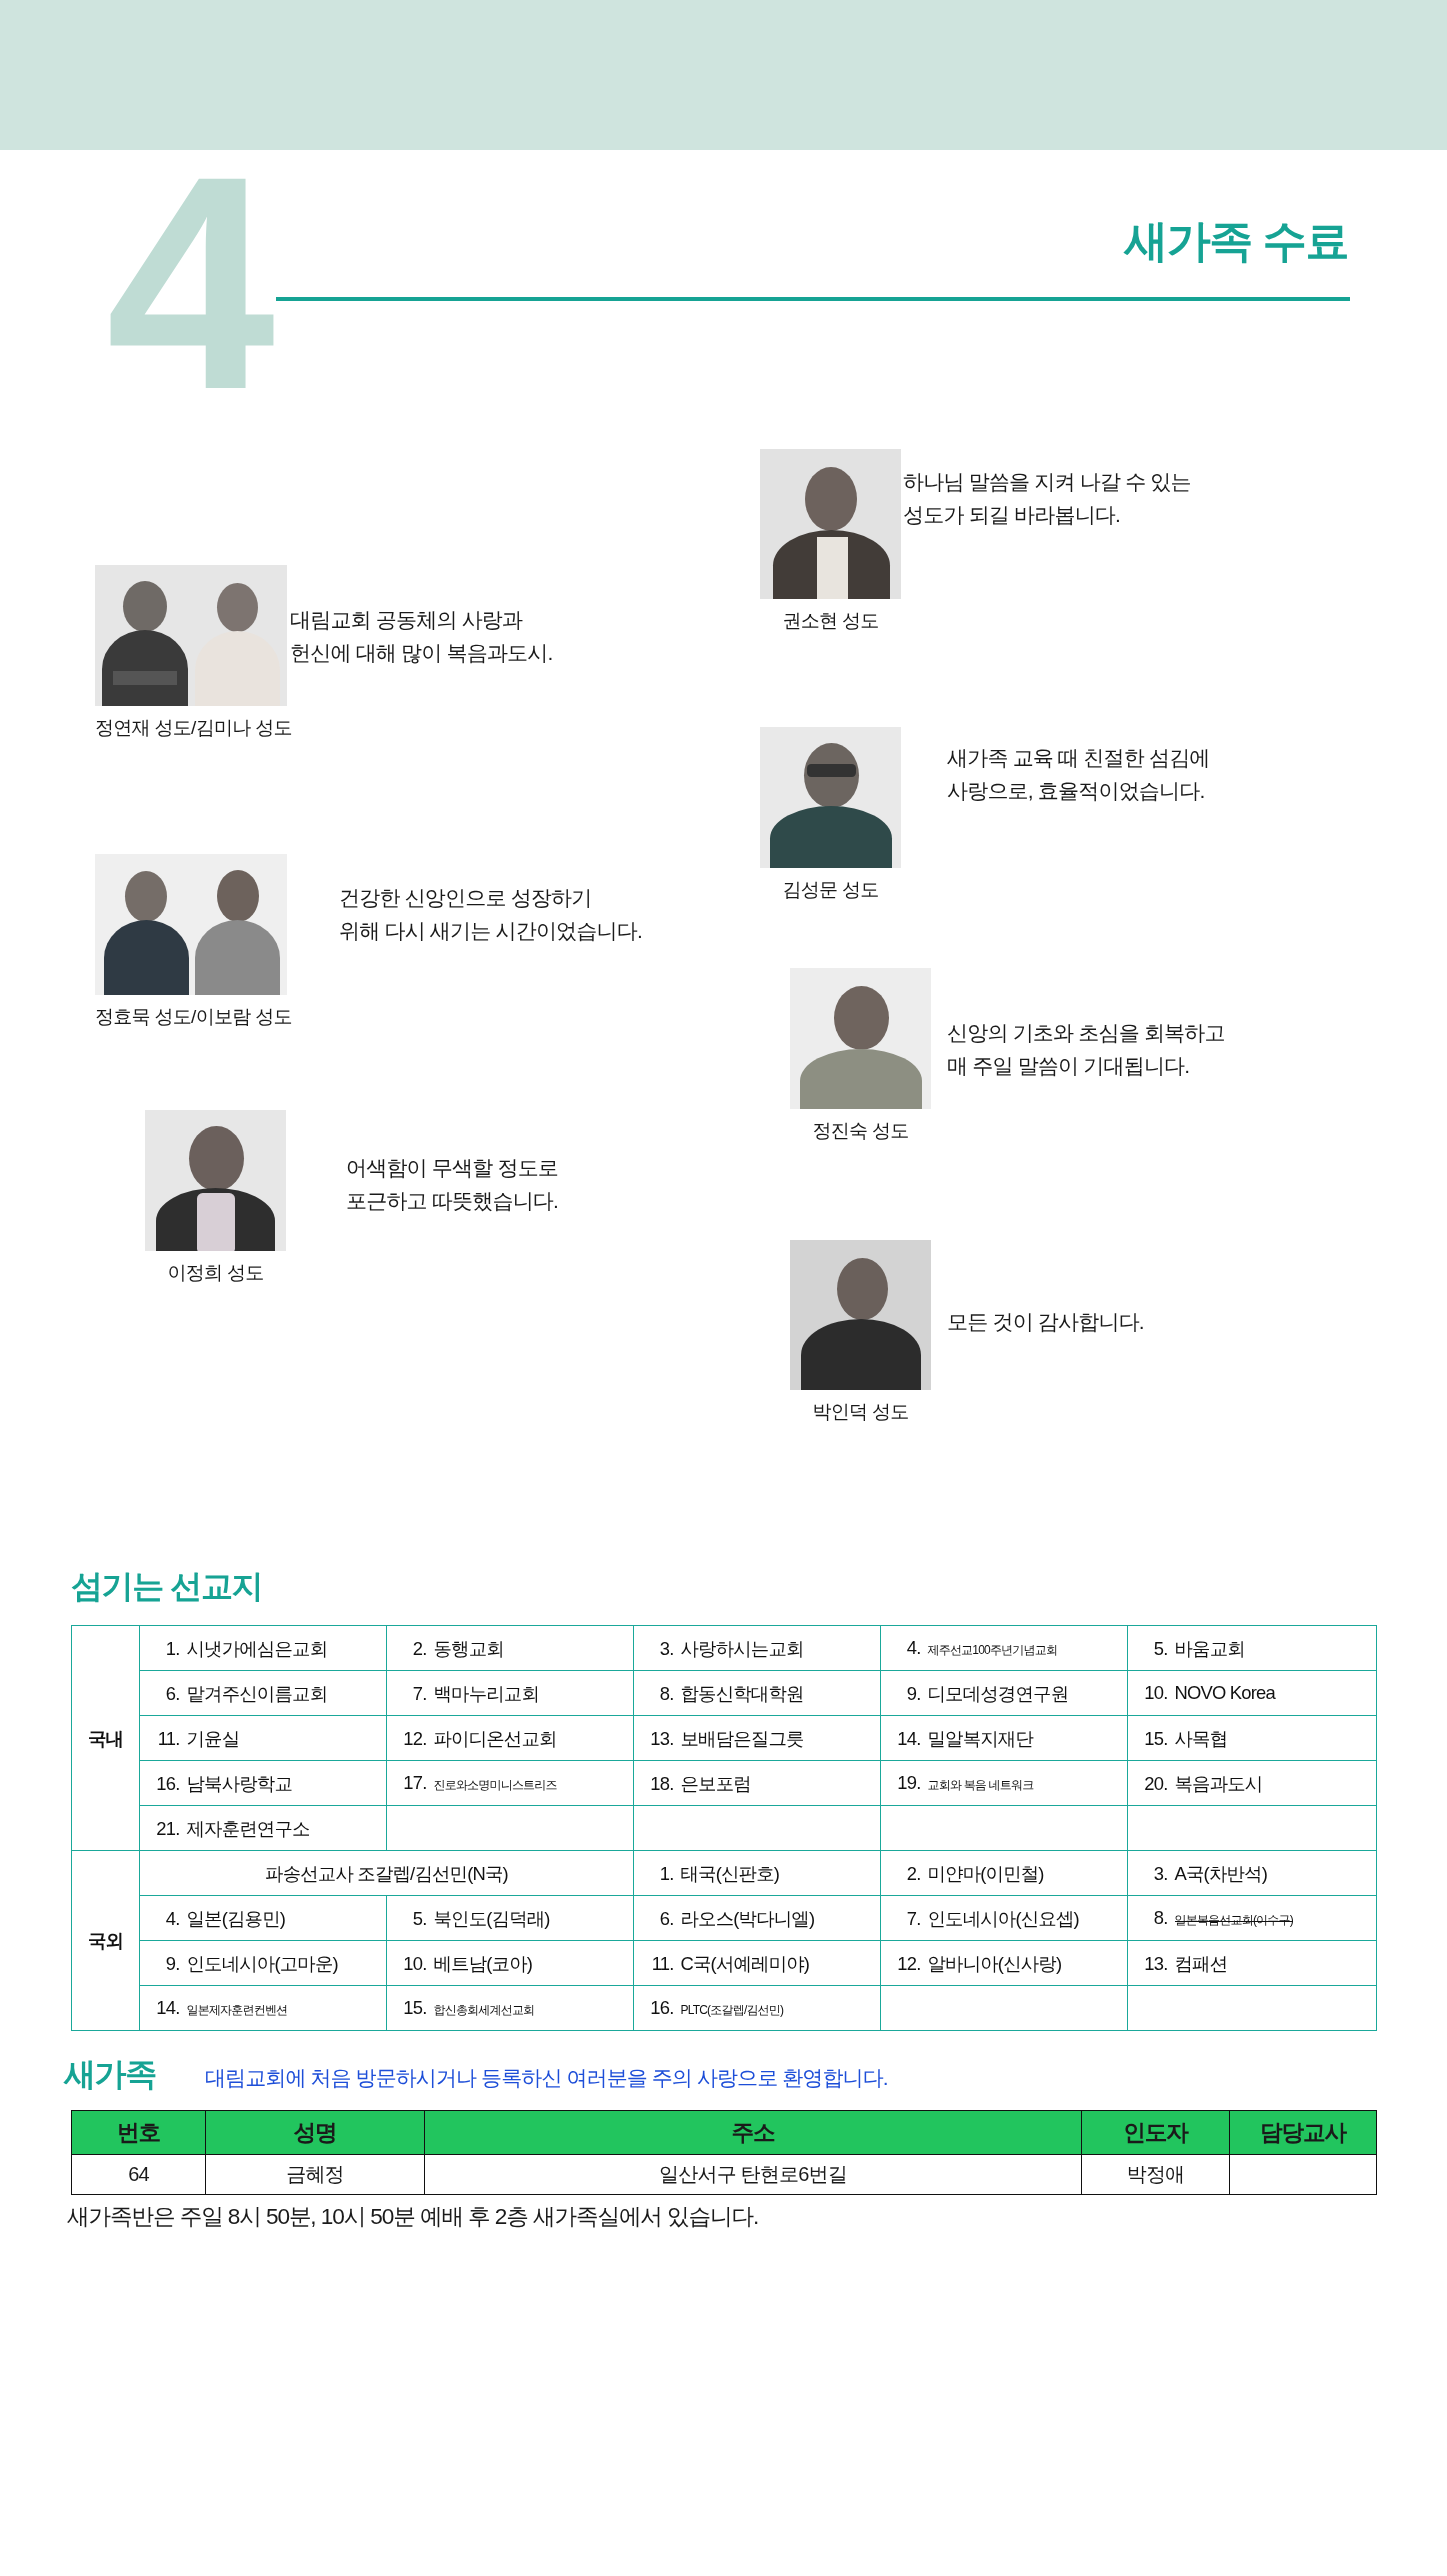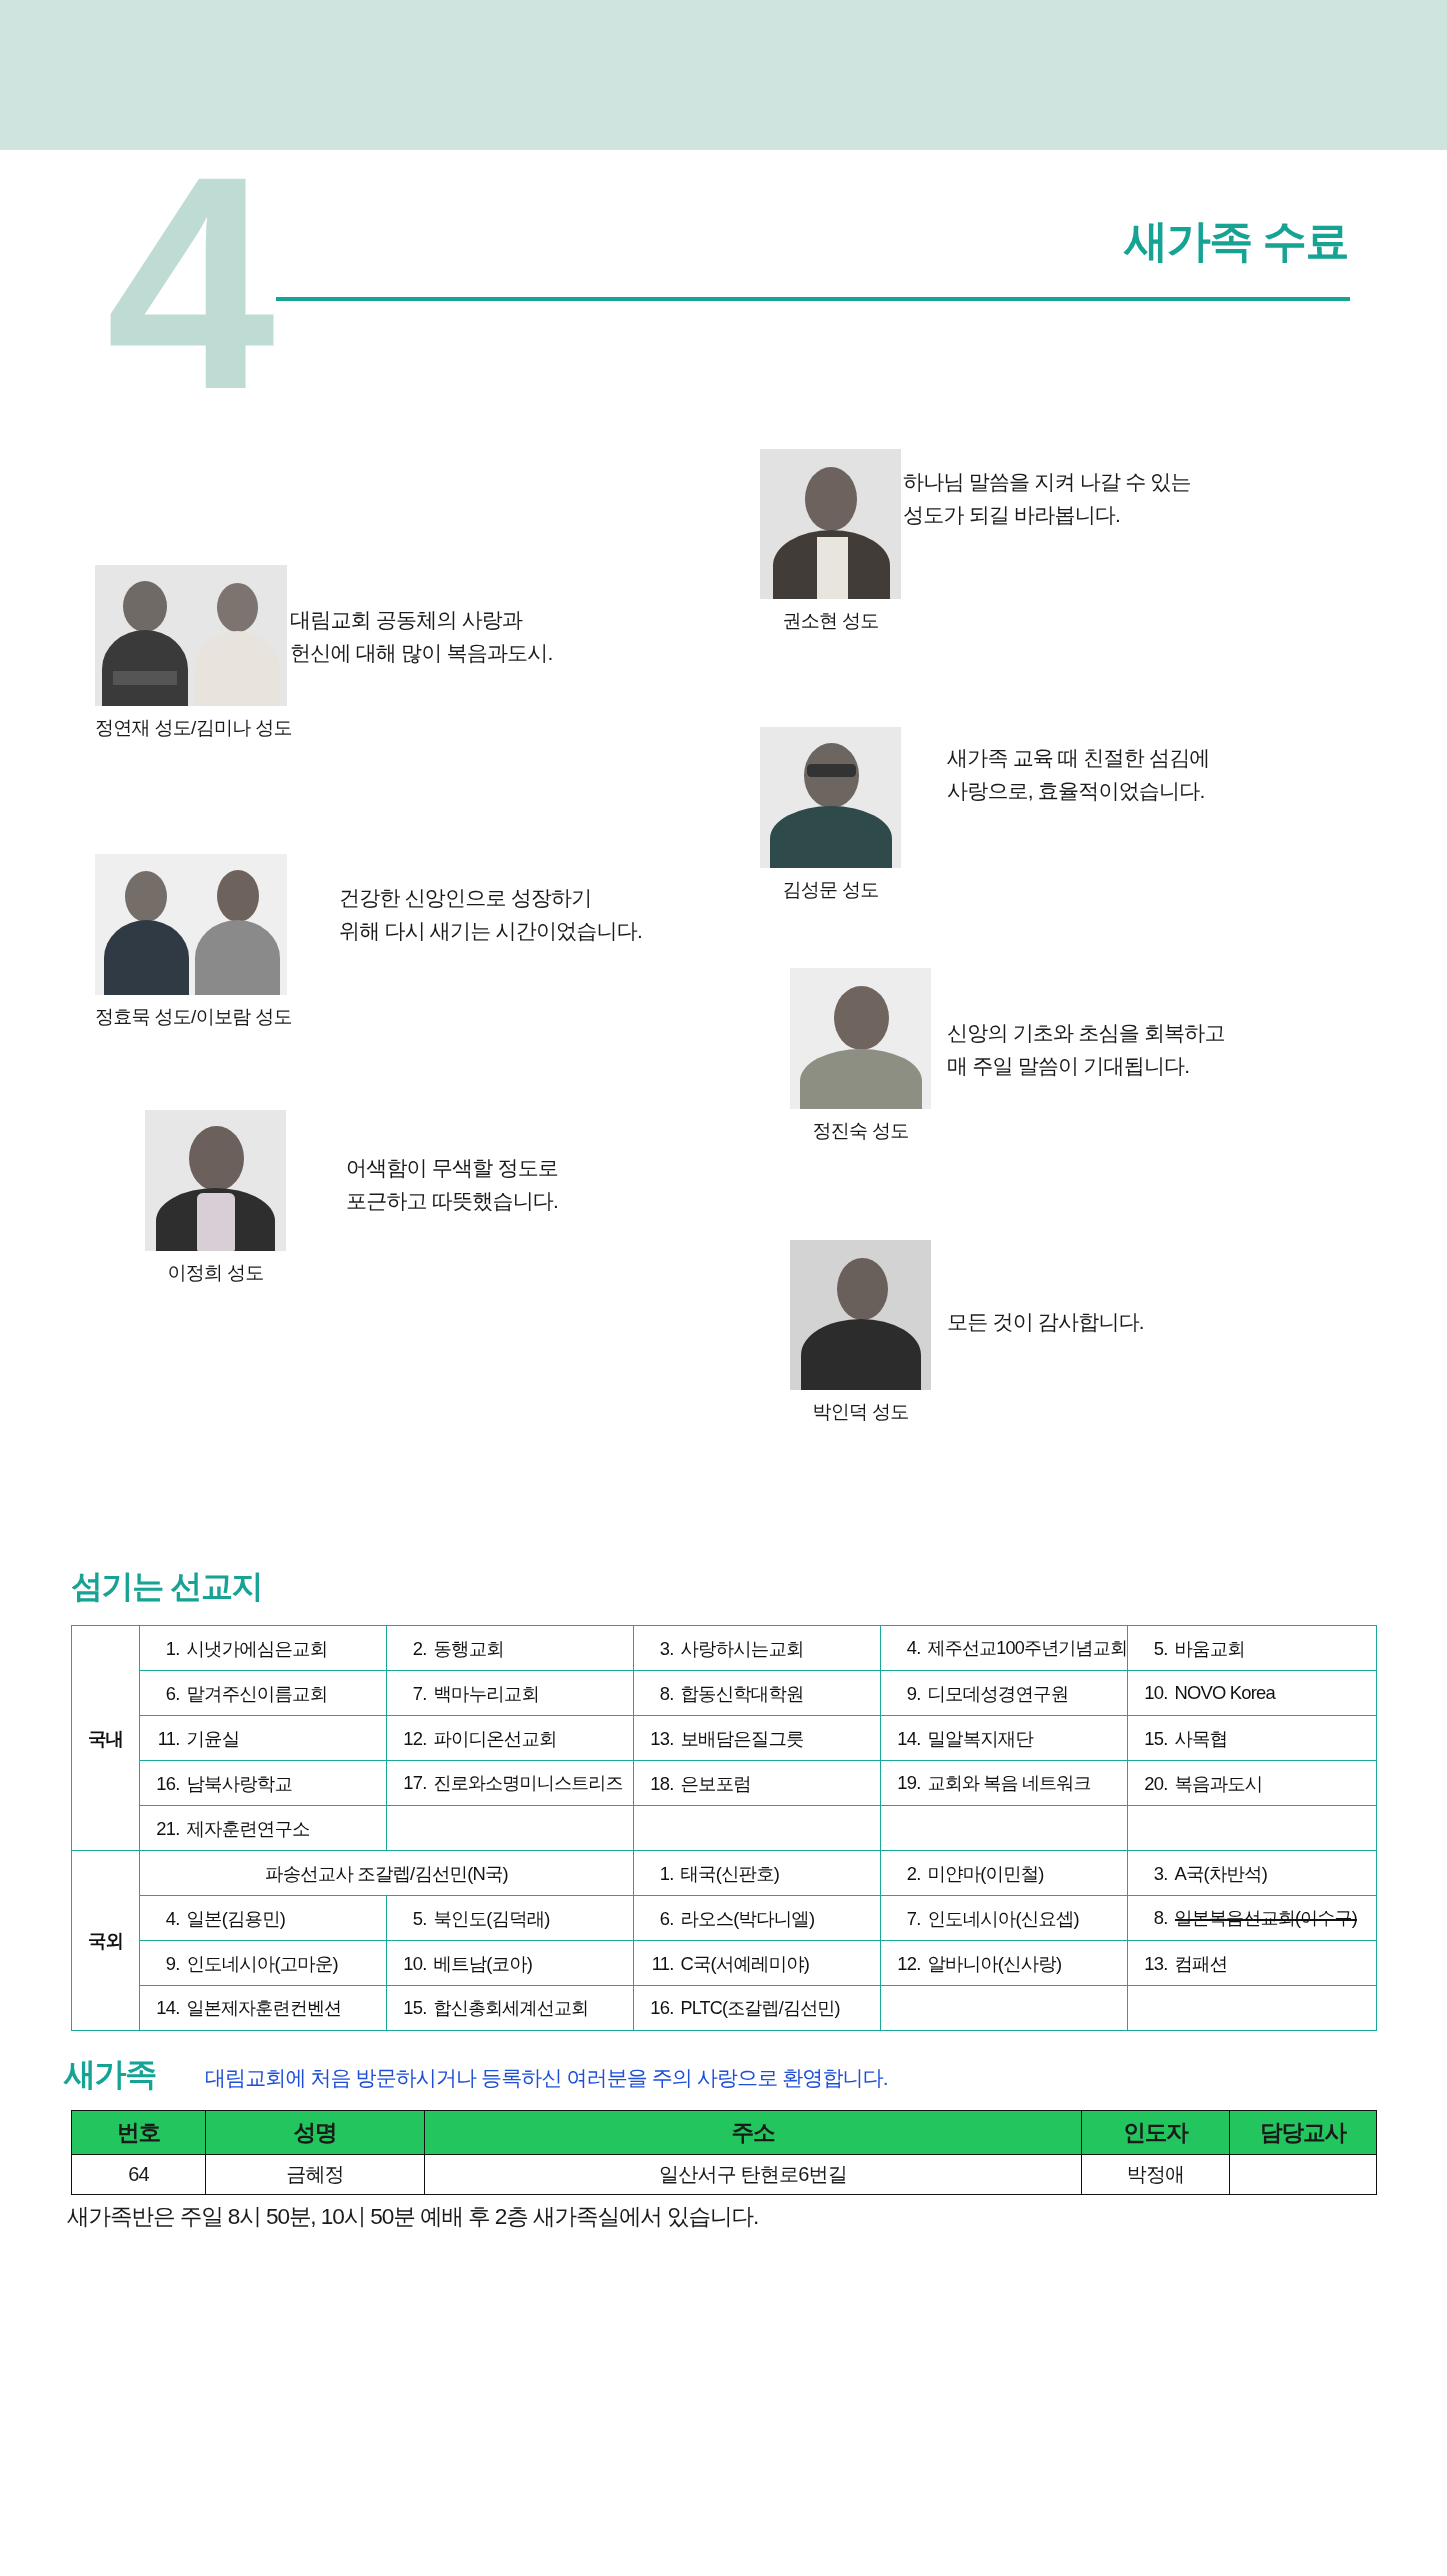--- a/index.html
+++ b/index.html
@@ -124,21 +124,21 @@
     font-weight: 700;
     font-size: 21px;
     background: #ffffff;
   }
   .cell-num {
     display: inline-block;
     min-width: 31px;
     text-align: right;
     margin-right: 7px;
   }
-  .cell-small { font-size: 18px; }
+  .cell-small { font-size: 12px; }
   .cell-center { text-align: center; }
   .strike-note { text-decoration: none; position: relative; }
   .strike-note:after {
     content: "";
     position: absolute;
     left: 0; right: 0;
     top: 56%;
     height: 1.4px;
     background: #111;
   }

